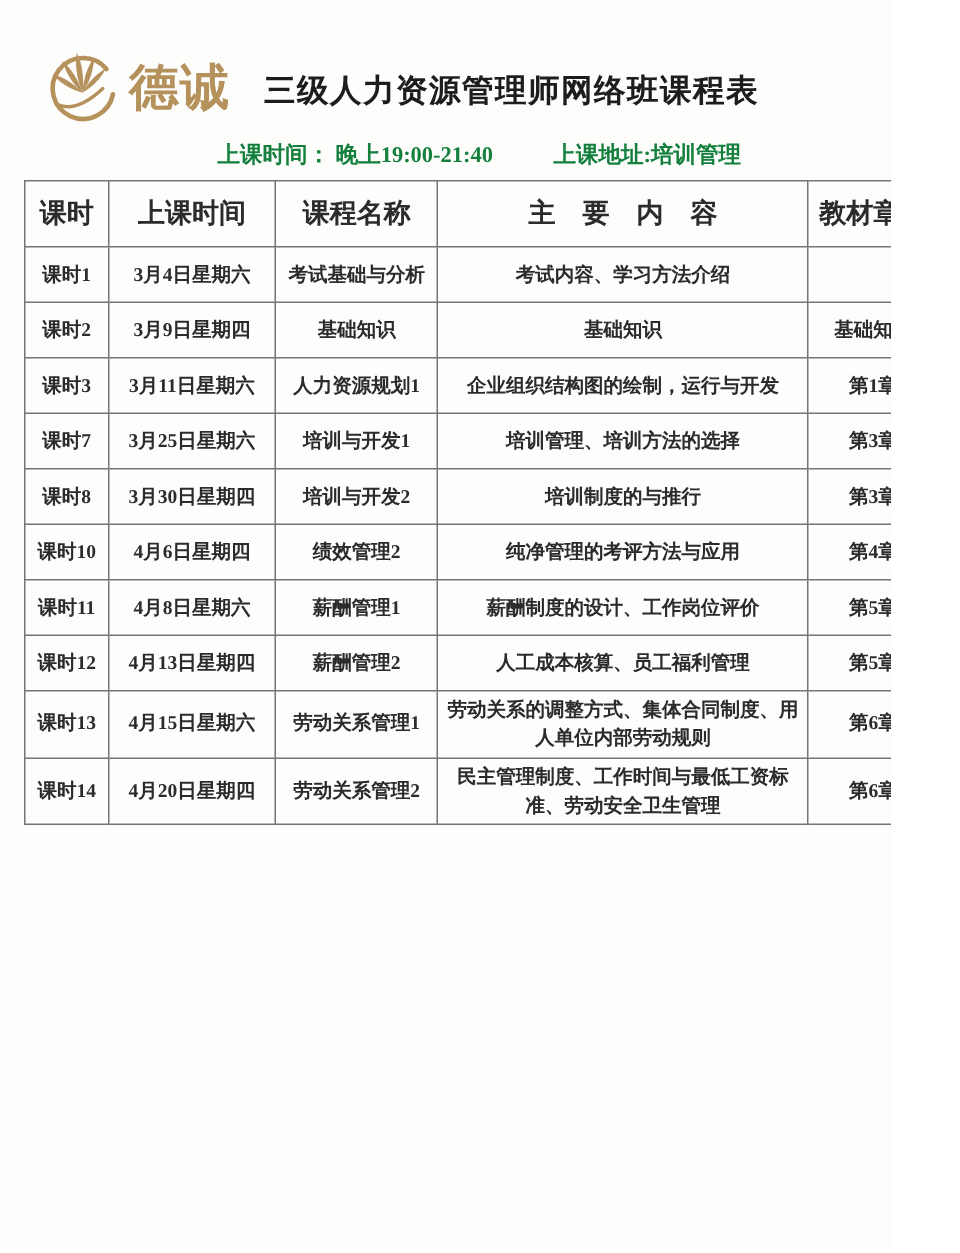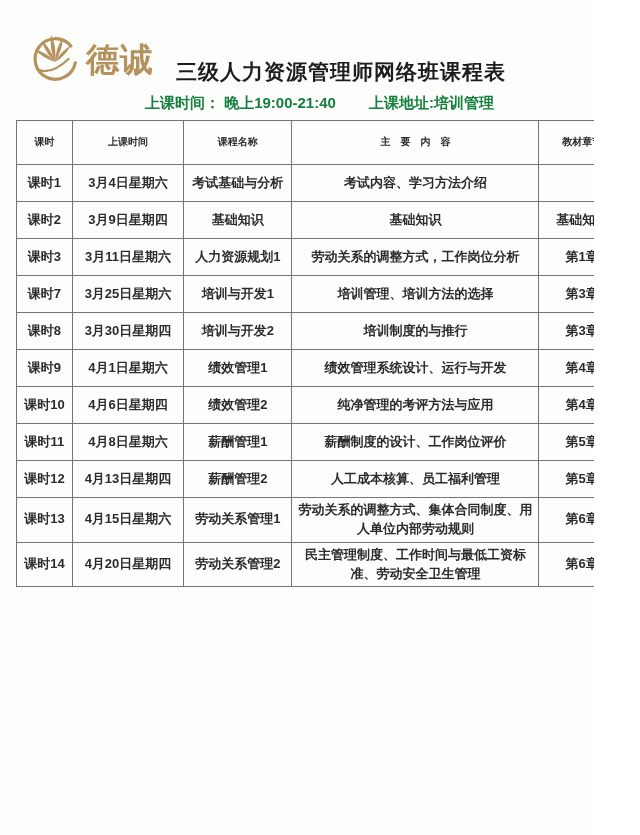--- a/index.html
+++ b/index.html
@@ -1,21 +1,21 @@
 <!DOCTYPE html>
 <html><head>
 <meta charset="utf-8">
 <style>
   html, body { margin: 0; padding: 0; background: #ffffff; }
   .page {
     position: relative;
     width: 594px;
     height: 835px;
     background: #fdfdfc;
-    font-family: Liberation Sans, sans-serif;
+    font-family: Liberation Serif, serif;
     color: #2b2b2b;
     overflow: hidden;
   }
   
   .brand {
     position: absolute;
     left: 26px;
     top: 30px;
     display: flex;
     align-items: center;
@@ -27,21 +27,21 @@
     font-weight: bold;
     color: #b5915c;
     letter-spacing: 1px;
     line-height: 1;
   }
   .page-title {
     position: absolute;
     top: 46px;
     left: 16px;
     right: 0;
-    margin: 12px;
+    margin: 0;
     padding-left: 72px;
     text-align: center;
     font-size: 21px;
     font-weight: bold;
     color: #1d1d1d;
     letter-spacing: 1px;
   }
   .meta-row {
     position: absolute;
     top: 94px;
@@ -67,21 +67,21 @@
     border: 1.6px solid #757575;
     text-align: center;
     vertical-align: middle;
     padding: 3px 5px;
     line-height: 1.45;
     font-weight: 600;
     color: #2b2b2b;
   }
   .schedule thead tr { height: 44px; }
   .schedule tbody tr { height: 37px; padding-left: 27px; }
-  .schedule th { font-size: 10px; font-weight: bold; }
+  .schedule th { font-size: 18px; font-weight: bold; }
   .col0 { width: 8.2%; }
   .col1 { width: 18.1%; }
   .col2 { width: 17.6%; }
   .col3 { width: 42.4%; }
   .col4 { width: 13.7%; }
 </style>
 </head>
 <body>
 
 <div class="page">
@@ -133,45 +133,38 @@
           <td class="col0">课时2</td>
           <td class="col1">3月9日星期四</td>
           <td class="col2">基础知识</td>
           <td class="col3">基础知识</td>
           <td class="col4">基础知识</td>
         </tr>
         <tr>
           <td class="col0">课时3</td>
           <td class="col1">3月11日星期六</td>
           <td class="col2">人力资源规划1</td>
-          <td class="col3">劳动关系的调整方式，工作岗位分析</td>
+          <td class="col3">企业组织结构图的绘制，运行与开发</td>
           <td class="col4">第1章</td>
         </tr>
         <tr>
           <td class="col0">课时7</td>
           <td class="col1">3月25日星期六</td>
           <td class="col2">培训与开发1</td>
           <td class="col3">培训管理、培训方法的选择</td>
           <td class="col4">第3章</td>
         </tr>
         <tr>
           <td class="col0">课时8</td>
           <td class="col1">3月30日星期四</td>
           <td class="col2">培训与开发2</td>
           <td class="col3">培训制度的与推行</td>
           <td class="col4">第3章</td>
         </tr>
         <tr>
-          <td class="col0">课时9</td>
-          <td class="col1">4月1日星期六</td>
-          <td class="col2">绩效管理1</td>
-          <td class="col3">绩效管理系统设计、运行与开发</td>
-          <td class="col4">第4章</td>
-        </tr>
-        <tr>
           <td class="col0">课时10</td>
           <td class="col1">4月6日星期四</td>
           <td class="col2">绩效管理2</td>
           <td class="col3">纯净管理的考评方法与应用</td>
           <td class="col4">第4章</td>
         </tr>
         <tr>
           <td class="col0">课时11</td>
           <td class="col1">4月8日星期六</td>
           <td class="col2">薪酬管理1</td>

